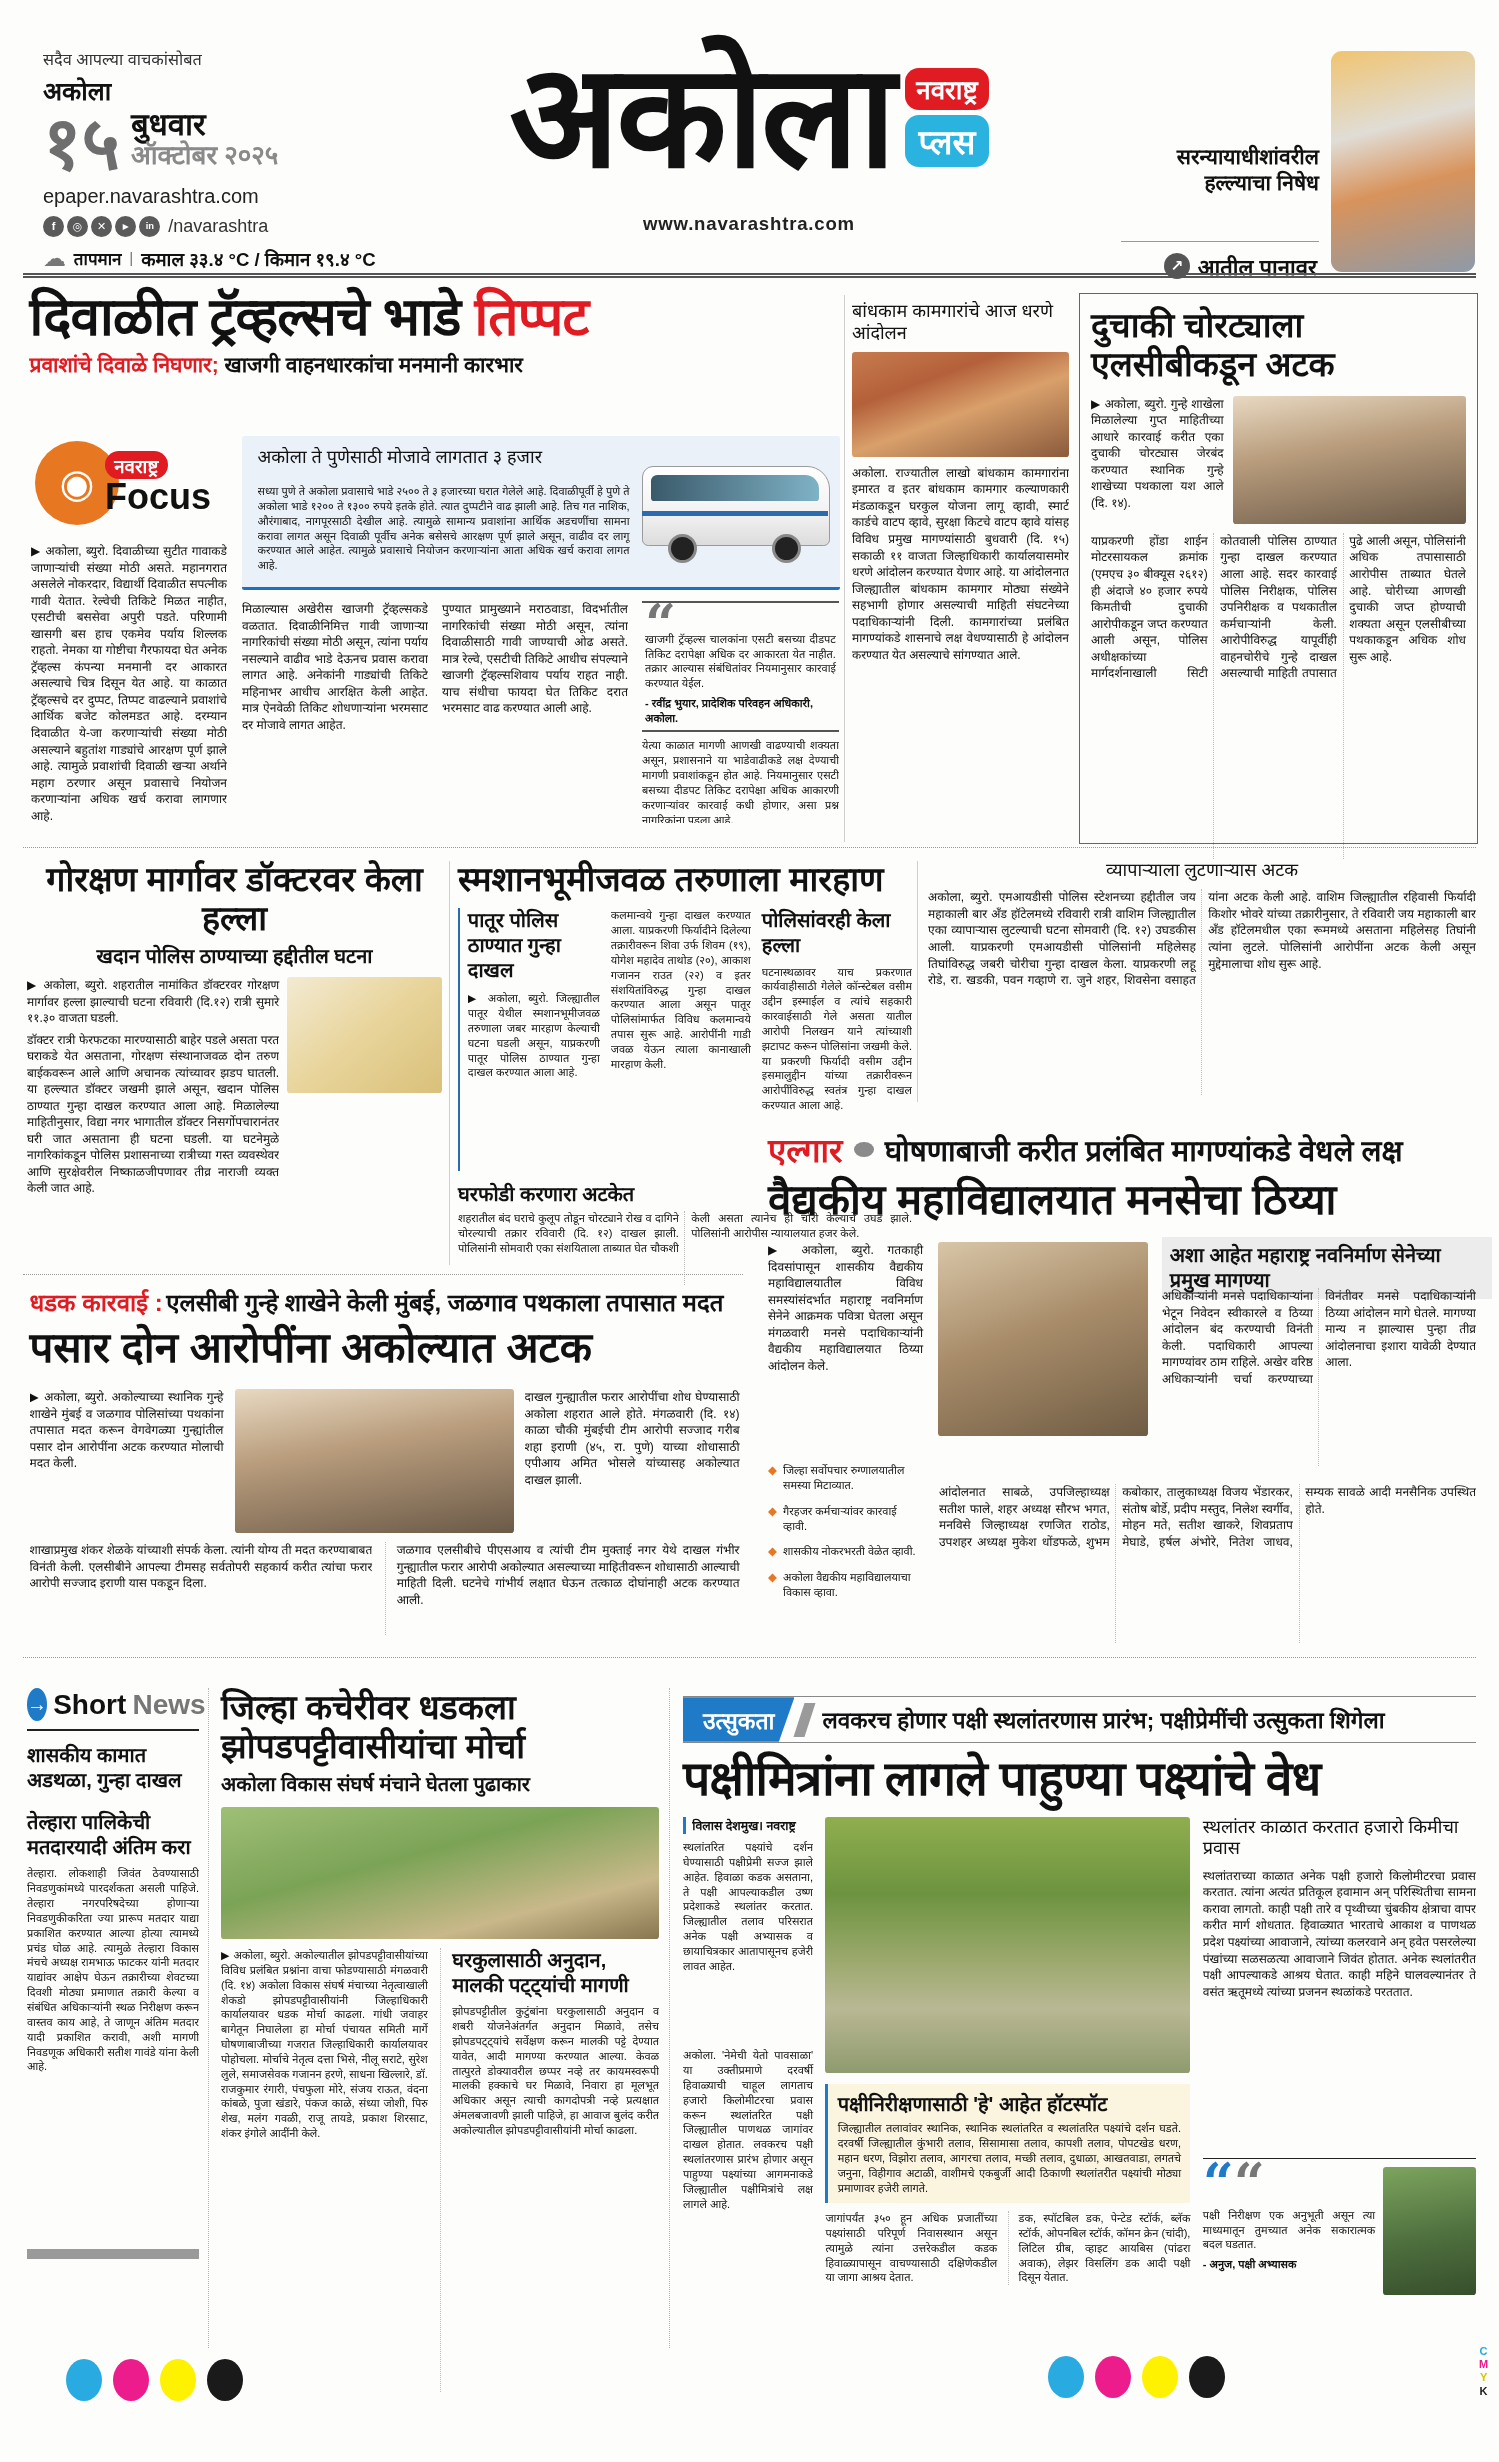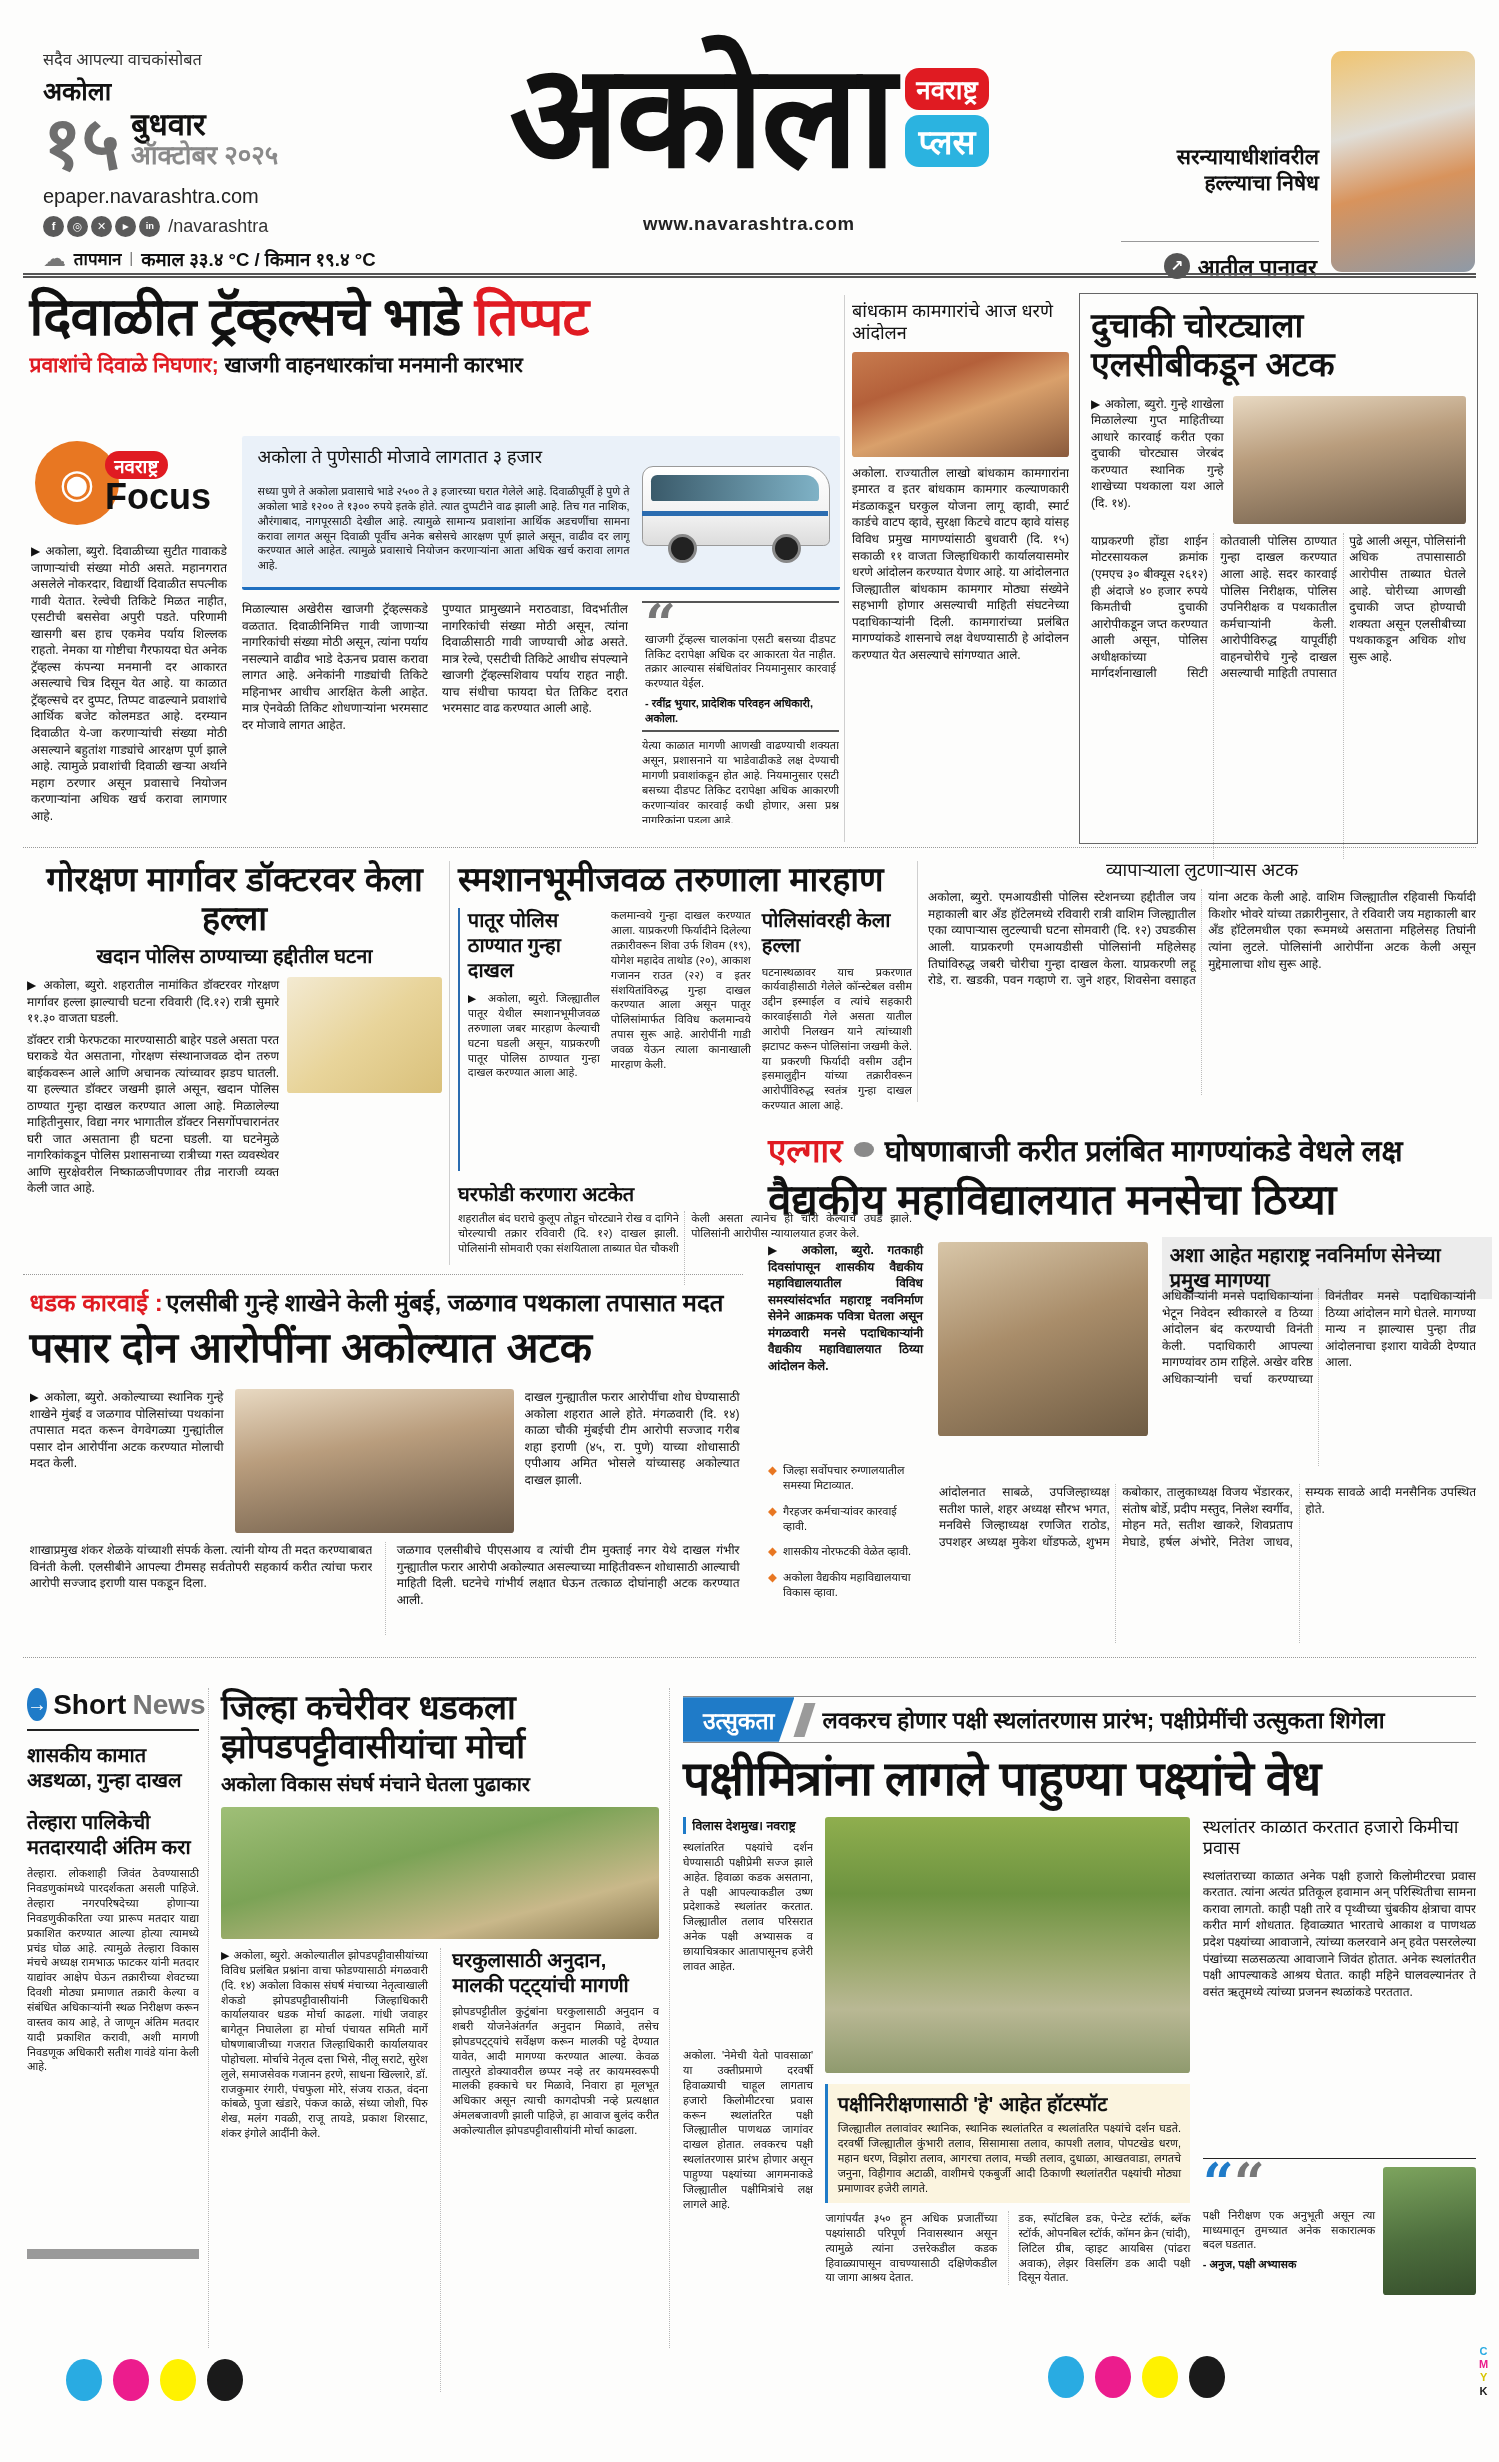--- a/index.html
+++ b/index.html
@@ -199,35 +199,35 @@
   <div class="abs kickerbar" style="left:768px;top:1127px;width:708px;">
     <span class="b red" style="font-size:33px;">एल्गार</span>
     <span style="width:20px;height:15.5px;border-radius:50%;background:#8a8a8a;display:inline-block;"></span>
     <span class="b" style="font-size:29.5px;">घोषणाबाजी करीत प्रलंबित मागण्यांकडे वेधले लक्ष</span>
   </div>
   <div class="abs hd-xl" style="left:768px;top:1176px;width:708px;">वैद्यकीय महाविद्यालयात मनसेचा ठिय्या</div>
   <div class="abs" style="left:1162px;top:1237px;width:314px;background:#ececec;padding:6.2px 7.8px;">
     <div class="hd-sm">अशा आहेत महाराष्ट्र नवनिर्माण सेनेच्या प्रमुख मागण्या</div>
   </div>
   <div class="abs" style="left:768px;top:1242px;width:380px;">
-    <div class="body-txt jus" style="width:155px;float:left;font-weight:bold;">▶ अकोला, ब्युरो. गतकाही दिवसांपासून शासकीय वैद्यकीय महाविद्यालयातील विविध समस्यांसंदर्भात महाराष्ट्र नवनिर्माण सेनेने आक्रमक पवित्रा घेतला असून मंगळवारी मनसे पदाधिकाऱ्यांनी वैद्यकीय महाविद्यालयात ठिय्या आंदोलन केले.</div>
+    <div class="body-txt jus" style="width:155px;float:left;">▶ अकोला, ब्युरो. गतकाही दिवसांपासून शासकीय वैद्यकीय महाविद्यालयातील विविध समस्यांसंदर्भात महाराष्ट्र नवनिर्माण सेनेने आक्रमक पवित्रा घेतला असून मंगळवारी मनसे पदाधिकाऱ्यांनी वैद्यकीय महाविद्यालयात ठिय्या आंदोलन केले.</div>
     <div class="photo protest" style="width:210px;height:194px;float:right;"></div>
   </div>
   <div class="abs" style="left:768px;top:1463px;width:155px;">
     <div style="display:flex;gap:6.2px;margin-bottom:11px;">
         <span style="color:#e87722;font-size:11.6px;">◆</span>
         <span class="body-sm">जिल्हा सर्वोपचार रुग्णालयातील समस्या मिटाव्यात.</span>
       </div>
     <div style="display:flex;gap:6.2px;margin-bottom:11px;">
         <span style="color:#e87722;font-size:11.6px;">◆</span>
         <span class="body-sm">गैरहजर कर्मचाऱ्यांवर कारवाई व्हावी.</span>
       </div>
     <div style="display:flex;gap:6.2px;margin-bottom:11px;">
         <span style="color:#e87722;font-size:11.6px;">◆</span>
-        <span class="body-sm">शासकीय नोरफटकी वेळेत व्हावी.</span>
+        <span class="body-sm">शासकीय नोकरभरती वेळेत व्हावी.</span>
       </div>
     <div style="display:flex;gap:6.2px;">
         <span style="color:#e87722;font-size:11.6px;">◆</span>
         <span class="body-sm">अकोला वैद्यकीय महाविद्यालयाचा विकास व्हावा.</span>
       </div>
   </div>
   <div class="abs body-txt jus" style="left:1162px;top:1288px;width:314px;height:178px;column-count:2;column-gap:12.4px;column-rule:0.8px dotted #bbb;overflow:hidden;">अधिकाऱ्यांनी मनसे पदाधिकाऱ्यांना भेटून निवेदन स्वीकारले व ठिय्या आंदोलन बंद करण्याची विनंती केली. पदाधिकारी आपल्या मागण्यांवर ठाम राहिले. अखेर वरिष्ठ अधिकाऱ्यांनी चर्चा करण्याच्या विनंतीवर मनसे पदाधिकाऱ्यांनी ठिय्या आंदोलन मागे घेतले. मागण्या मान्य न झाल्यास पुन्हा तीव्र आंदोलनाचा इशारा यावेळी देण्यात आला.</div>
   <div class="abs body-txt jus" style="left:939px;top:1484px;width:537px;height:159px;column-count:3;column-gap:12.4px;column-rule:0.8px dotted #bbb;overflow:hidden;">आंदोलनात साबळे, उपजिल्हाध्यक्ष सतीश फाले, शहर अध्यक्ष सौरभ भगत, मनविसे जिल्हाध्यक्ष रणजित राठोड, उपशहर अध्यक्ष मुकेश धोंडफळे, शुभम कबोकार, तालुकाध्यक्ष विजय भेंडारकर, संतोष बोर्डे, प्रदीप मस्तुद, निलेश स्वर्गीव, मोहन मते, सतीश खाकरे, शिवप्रताप मेघाडे, हर्षल अंभोरे, नितेश जाधव, सम्यक सावळे आदी मनसैनिक उपस्थित होते.</div>
 
   <div class="abs dotline" style="left:23px;top:1274px;width:720px;"></div>

